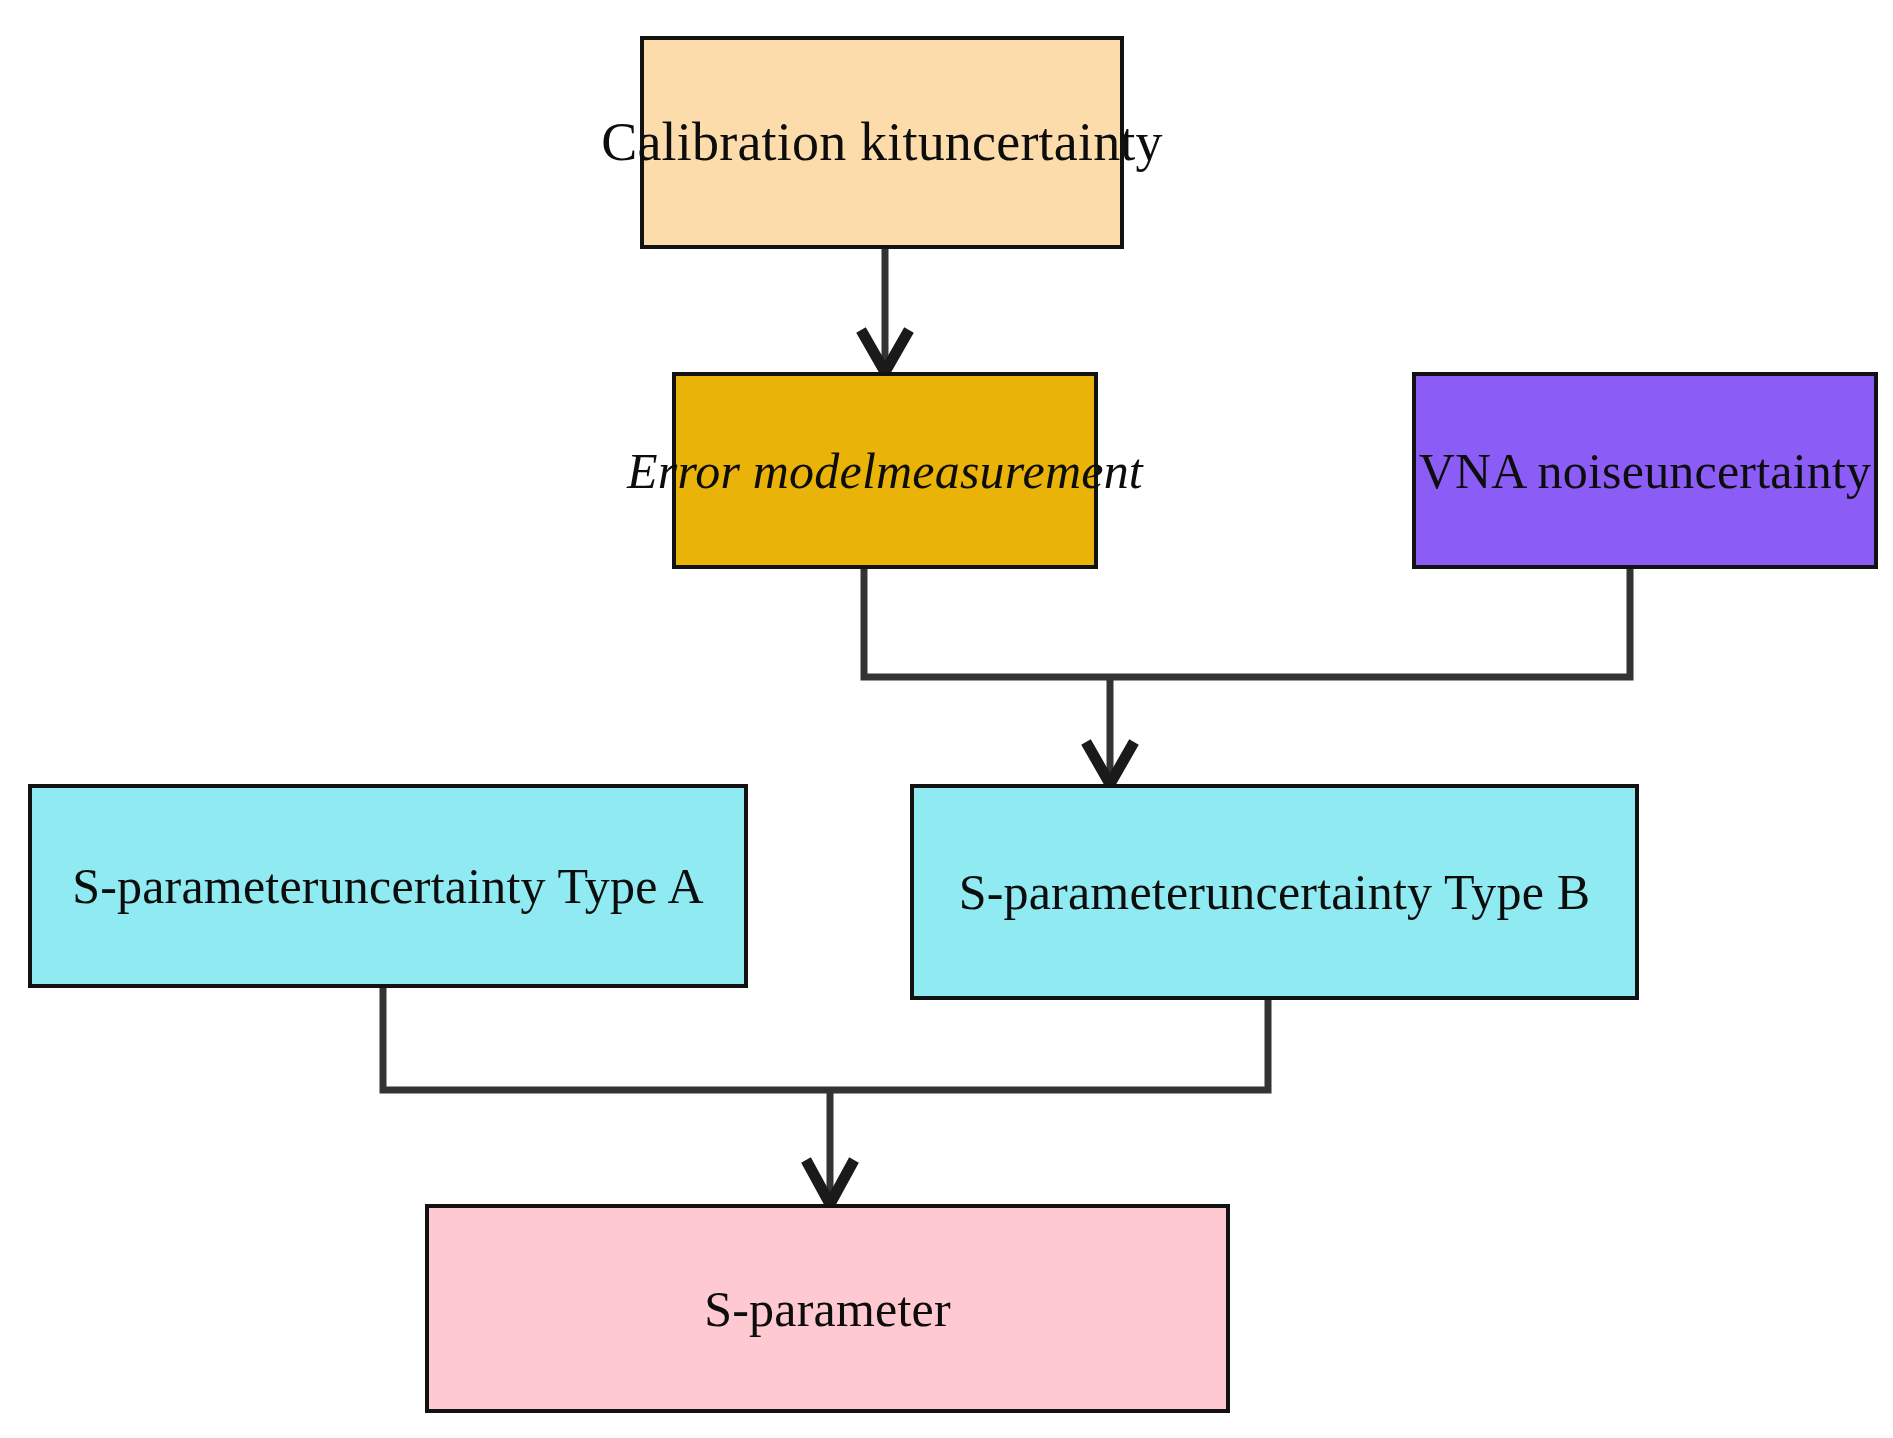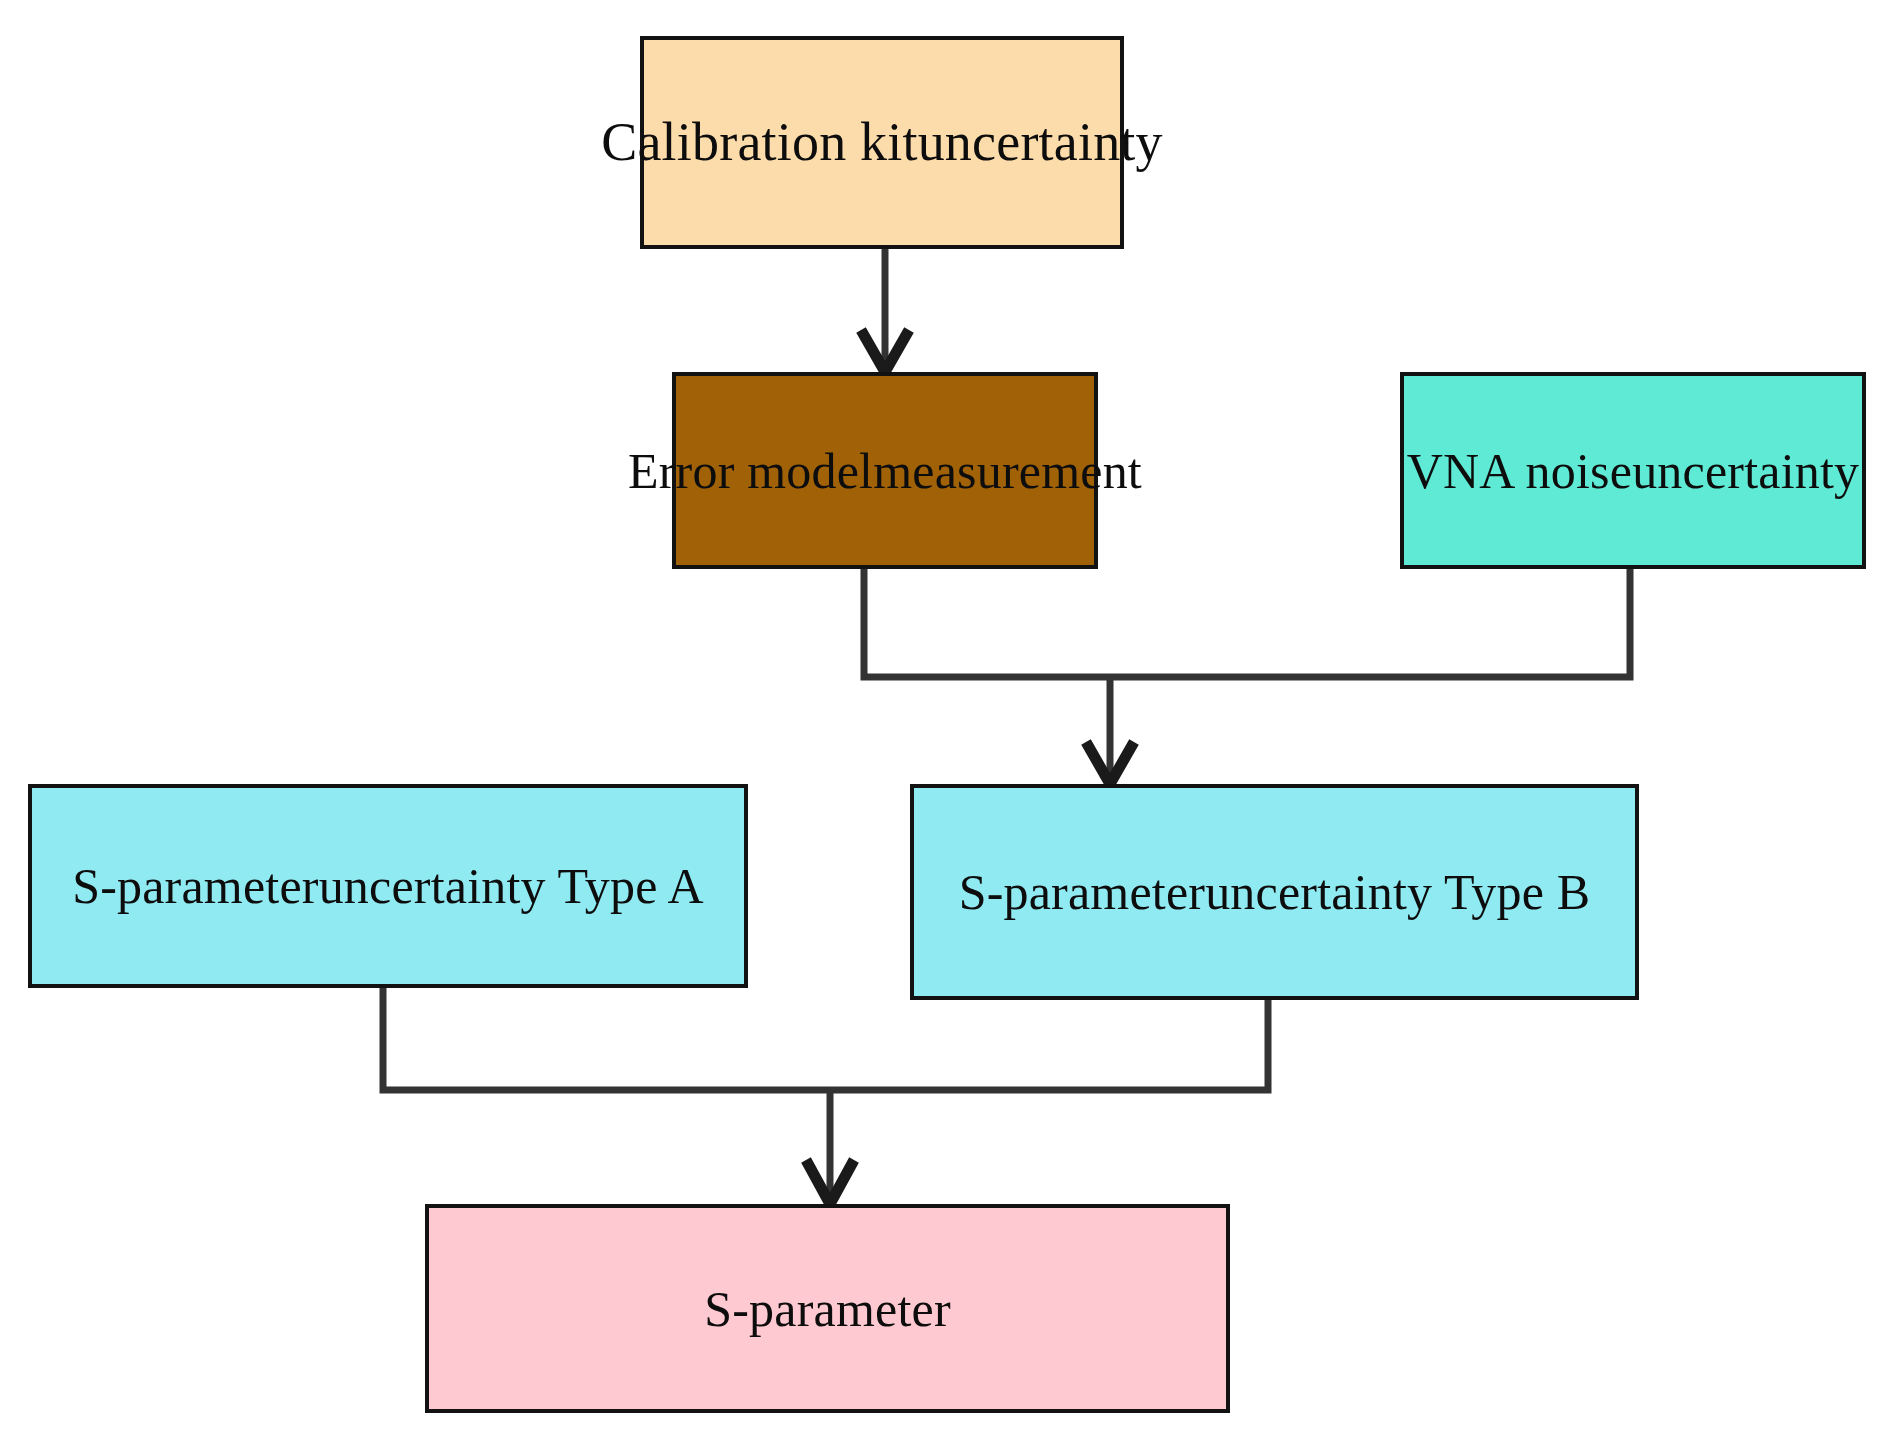--- a/index.html
+++ b/index.html
@@ -110,26 +110,26 @@
       <path d="M830,1090 L830,1198" stroke="#333333" stroke-width="7" fill="none"></path>
       <path d="M806,1160 L830,1204 L854,1160" stroke="#1a1a1a" stroke-width="11" fill="none" stroke-linecap="butt" stroke-linejoin="miter"></path>
     </g>
   </svg>
 
   <div class="node" id="node-calibration-kit" style-fill="#fcdcaa" style="background: rgb(252, 220, 170); border-color: rgb(18, 18, 18);">
     <span class="line">Calibration kit</span>
     <span class="line">uncertainty</span>
   </div>
 
-  <div class="node" id="node-error-model" style="background: #a16207; border-color: rgb(18, 18, 18);">
+  <div class="node" id="node-error-model" style="background: #eab308; border-color: rgb(18, 18, 18); font-style: italic;">
     <span class="line">Error model</span>
     <span class="line">measurement</span>
   </div>
 
-  <div class="node" id="node-vna-noise" style="background: #5eead4; border-color: rgb(18, 18, 18);">
+  <div class="node" id="node-vna-noise" style="background: #8b5cf6; border-color: rgb(18, 18, 18); margin-left: 12px;">
     <span class="line">VNA noise</span>
     <span class="line">uncertainty</span>
   </div>
 
   <div class="node" id="node-type-a" style="background: rgb(144, 234, 242); border-color: rgb(18, 18, 18);">
     <span class="line">S-parameter</span>
     <span class="line">uncertainty Type A</span>
   </div>
 
   <div class="node" id="node-type-b" style="background: rgb(144, 234, 242); border-color: rgb(18, 18, 18);">

